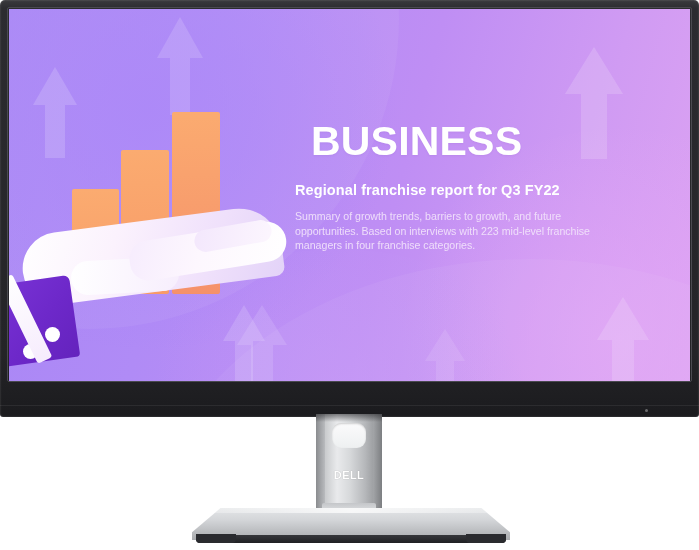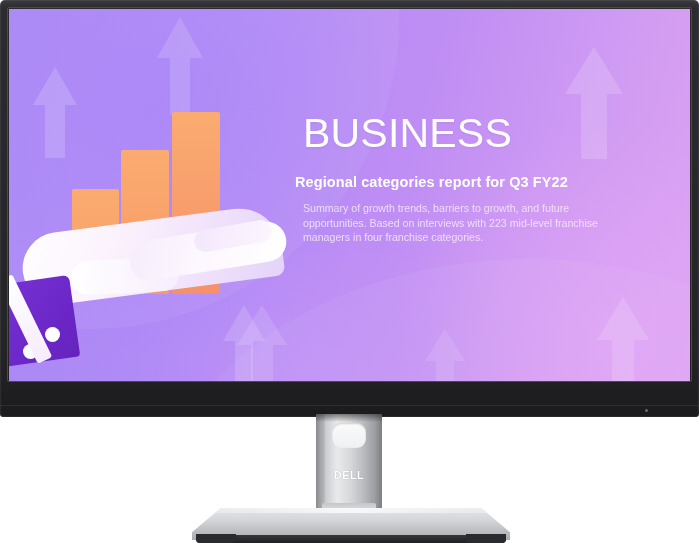--- a/index.html
+++ b/index.html
@@ -223,37 +223,37 @@
   #slide-text {
     position: absolute;
     left: 286px;
     top: 92px;
     width: 380px;
   }
   #slide-title {
     color: #ffffff;
     font-size: 41px;
     line-height: 48px;
-    font-weight: normal;
+    font-weight: bold;
     letter-spacing: 0.2px;
-    margin: 8px;
+    margin: 16px;
     text-shadow: 0 1px 2px rgba(120,70,180,0.10);
   }
   #slide-subtitle {
     color: #ffffff;
     font-size: 14.5px;
     font-weight: bold;
     margin: 17px 0 0 0;
     letter-spacing: 0.1px;
   }
   #slide-body {
     color: #f2e3fb;
     font-size: 10.6px;
     line-height: 14.6px;
-    margin: 11px 0 0 8px;
+    margin: 11px 0 0 0;
     width: 330px;
     opacity: 0.93;
   }
 
   
   #stand-neck {
     position: absolute;
     left: 316px;
     top: 414px;
     width: 66px;
@@ -426,21 +426,21 @@
       <div id="sleeve"></div>
       <div class="sleeve-dot" id="sleeve-dot-1"></div>
       <div class="sleeve-dot" id="sleeve-dot-2"></div>
       <div id="cuff"></div>
     </div>
 
     <div id="slide-text">
       <h1 id="slide-title">
         <span>BUSINESS</span><br>
       </h1>
-      <p id="slide-subtitle">Regional categories report for Q3 FY22</p>
+      <p id="slide-subtitle">Regional franchise report for Q3 FY22</p>
       <p id="slide-body">Summary of growth trends, barriers to growth, and future opportunities. Based on interviews with 223 mid-level franchise managers in four franchise categories.</p>
     </div>
 
   </div>
 
   <div id="chin-highlight"></div>
   <div id="chin-dot"></div>
 </div>
 
 <div id="cable-hole-rim"></div>

